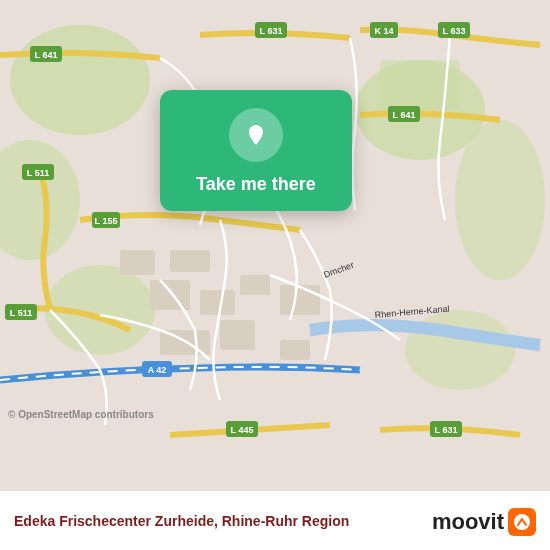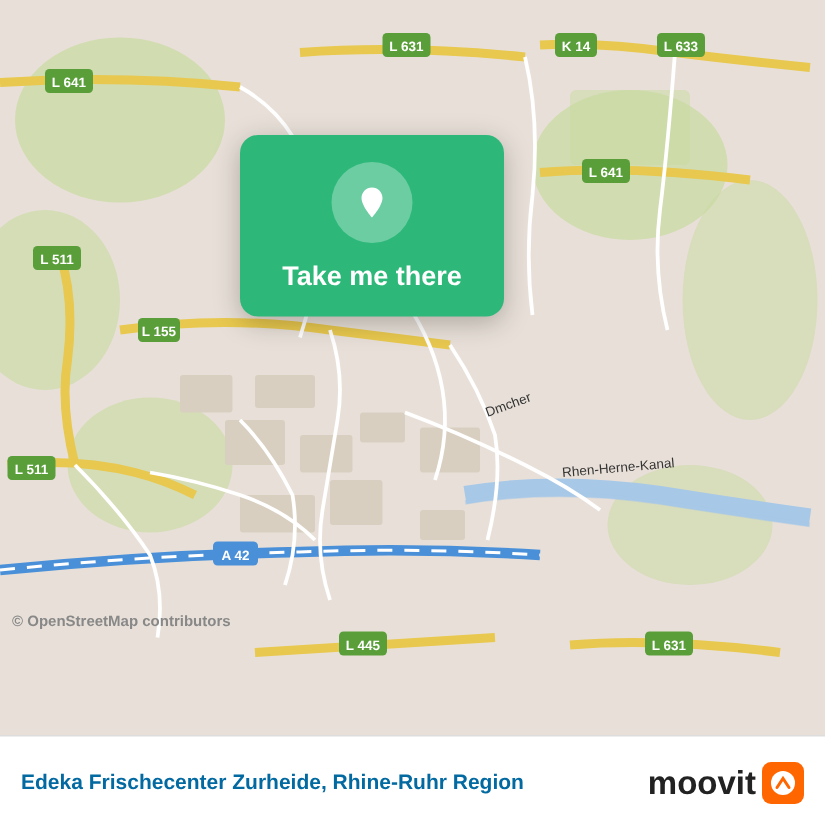--- a/index.html
+++ b/index.html
@@ -25,21 +25,21 @@
     #map-svg {
       width: 100%;
       height: 100%;
     }
 
     
     #popup-card {
       position: absolute;
       top: 90px;
       left: 160px;
-      width: 176px;
+      width: 192px;
       background: #2db87a;
       border-radius: 12px;
       display: flex;
       flex-direction: column;
       align-items: center;
       padding: 18px 20px 16px 20px;
       box-shadow: 0 4px 18px rgba(0,0,0,0.25);
       cursor: pointer;
     }
 
@@ -75,21 +75,21 @@
       display: flex;
       flex-direction: column;
       justify-content: center;
       padding: 0 14px;
       position: relative;
     }
 
     #location-name {
       font-size: 14px;
       font-weight: 600;
-      color: #0369a1;
+      color: #7f1d1d;
     }
 
     #copyright-text {
       font-size: 10px;
       color: #888;
       position: absolute;
       bottom: 70px;
       left: 8px;
       font-weight: bold;
     }

